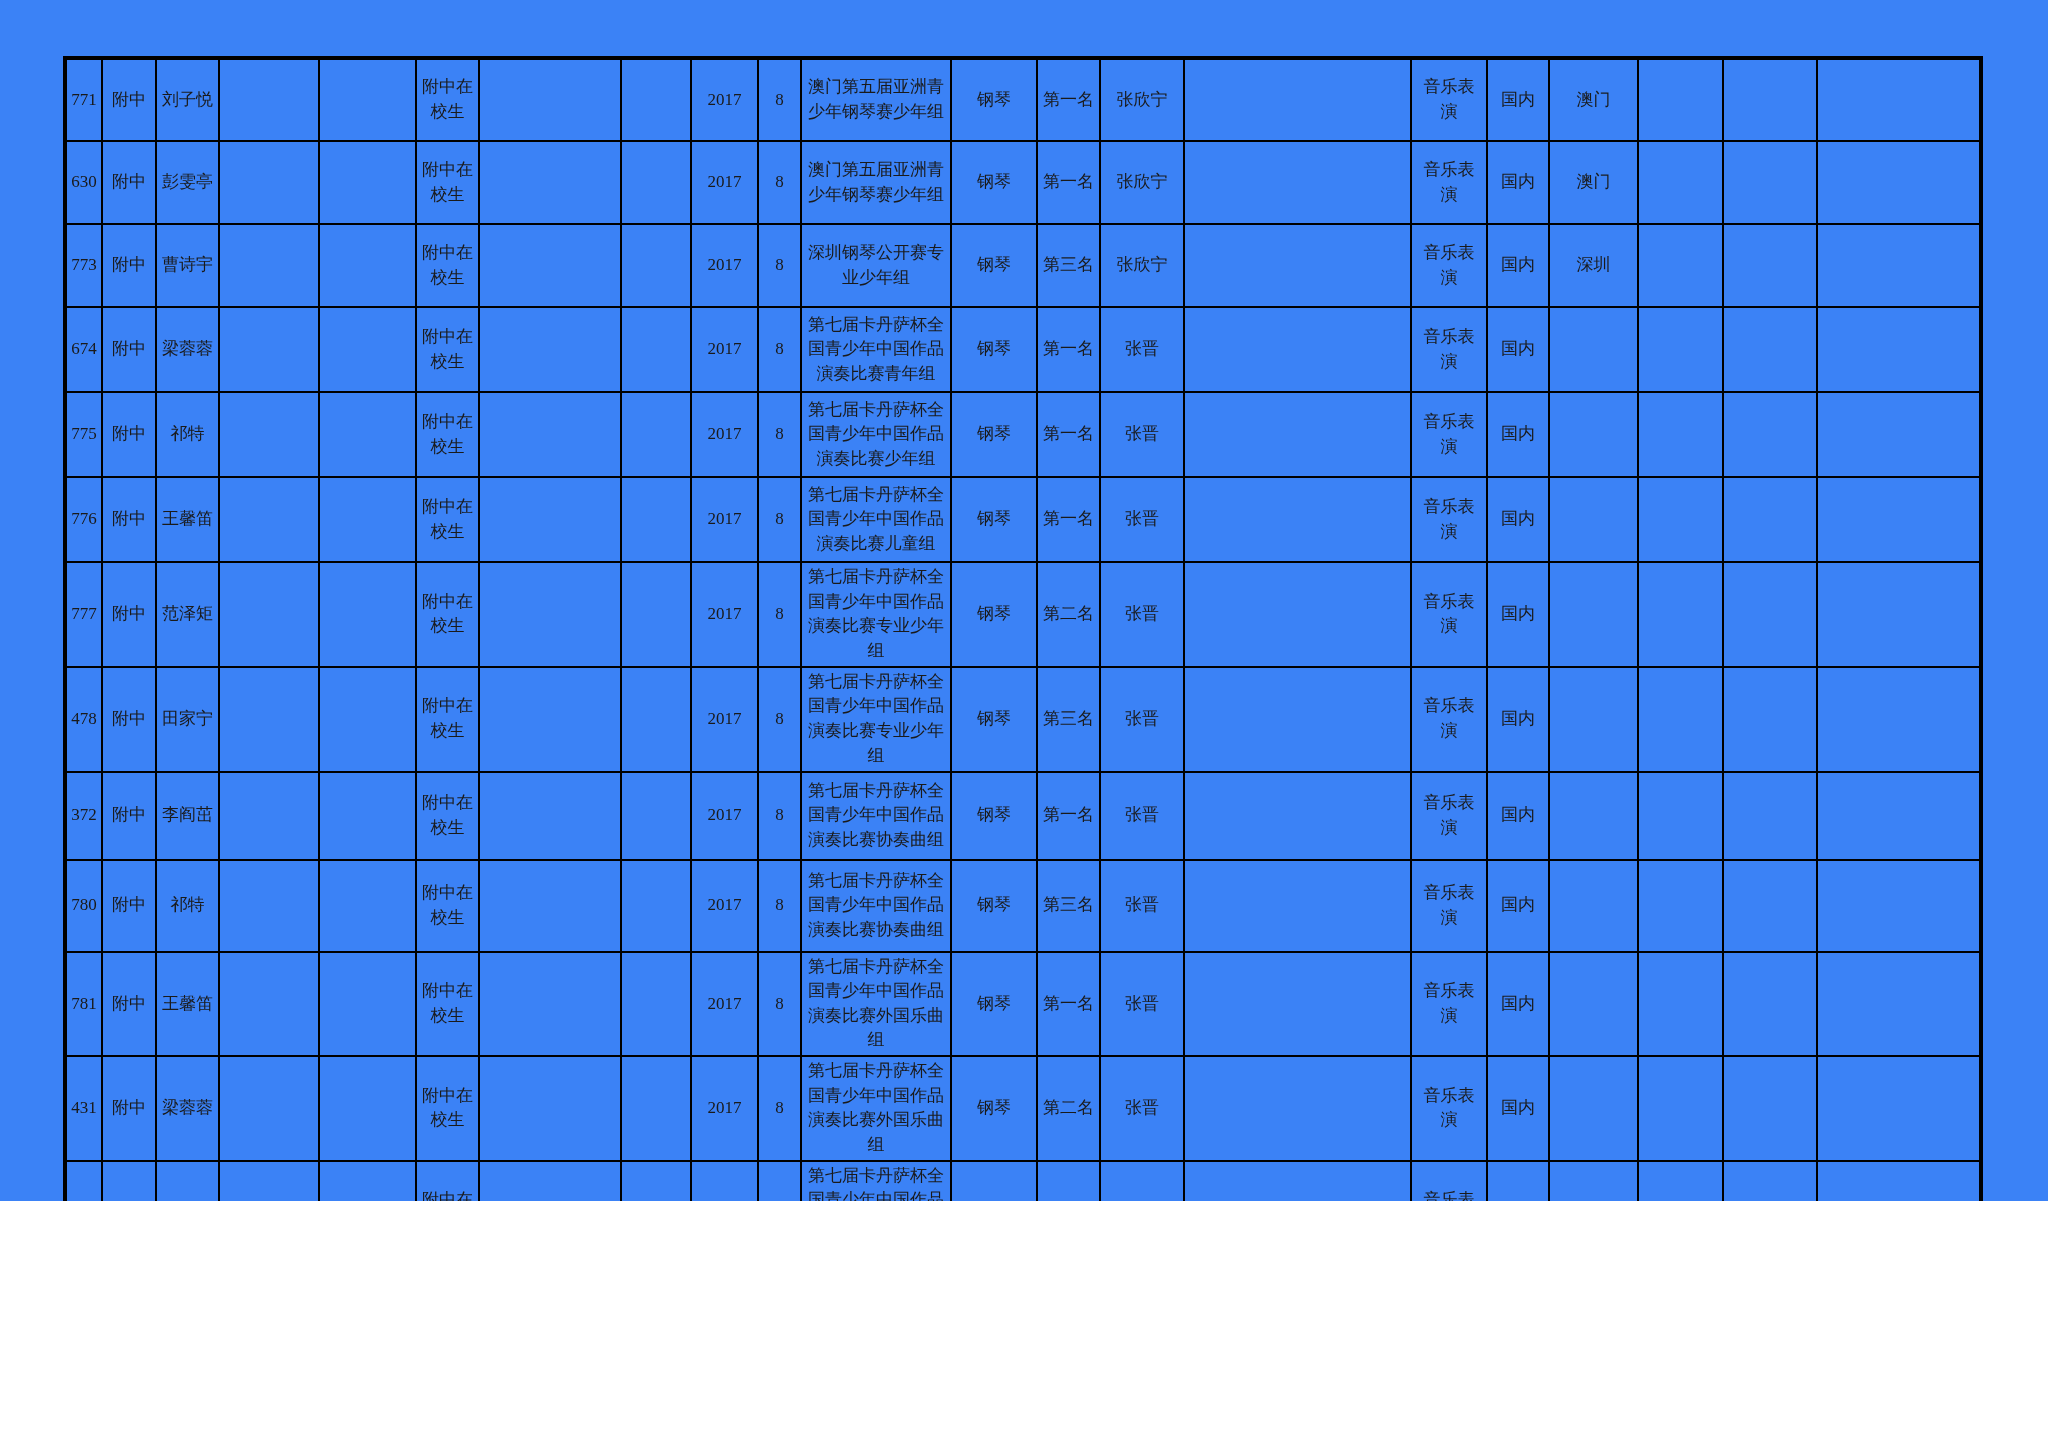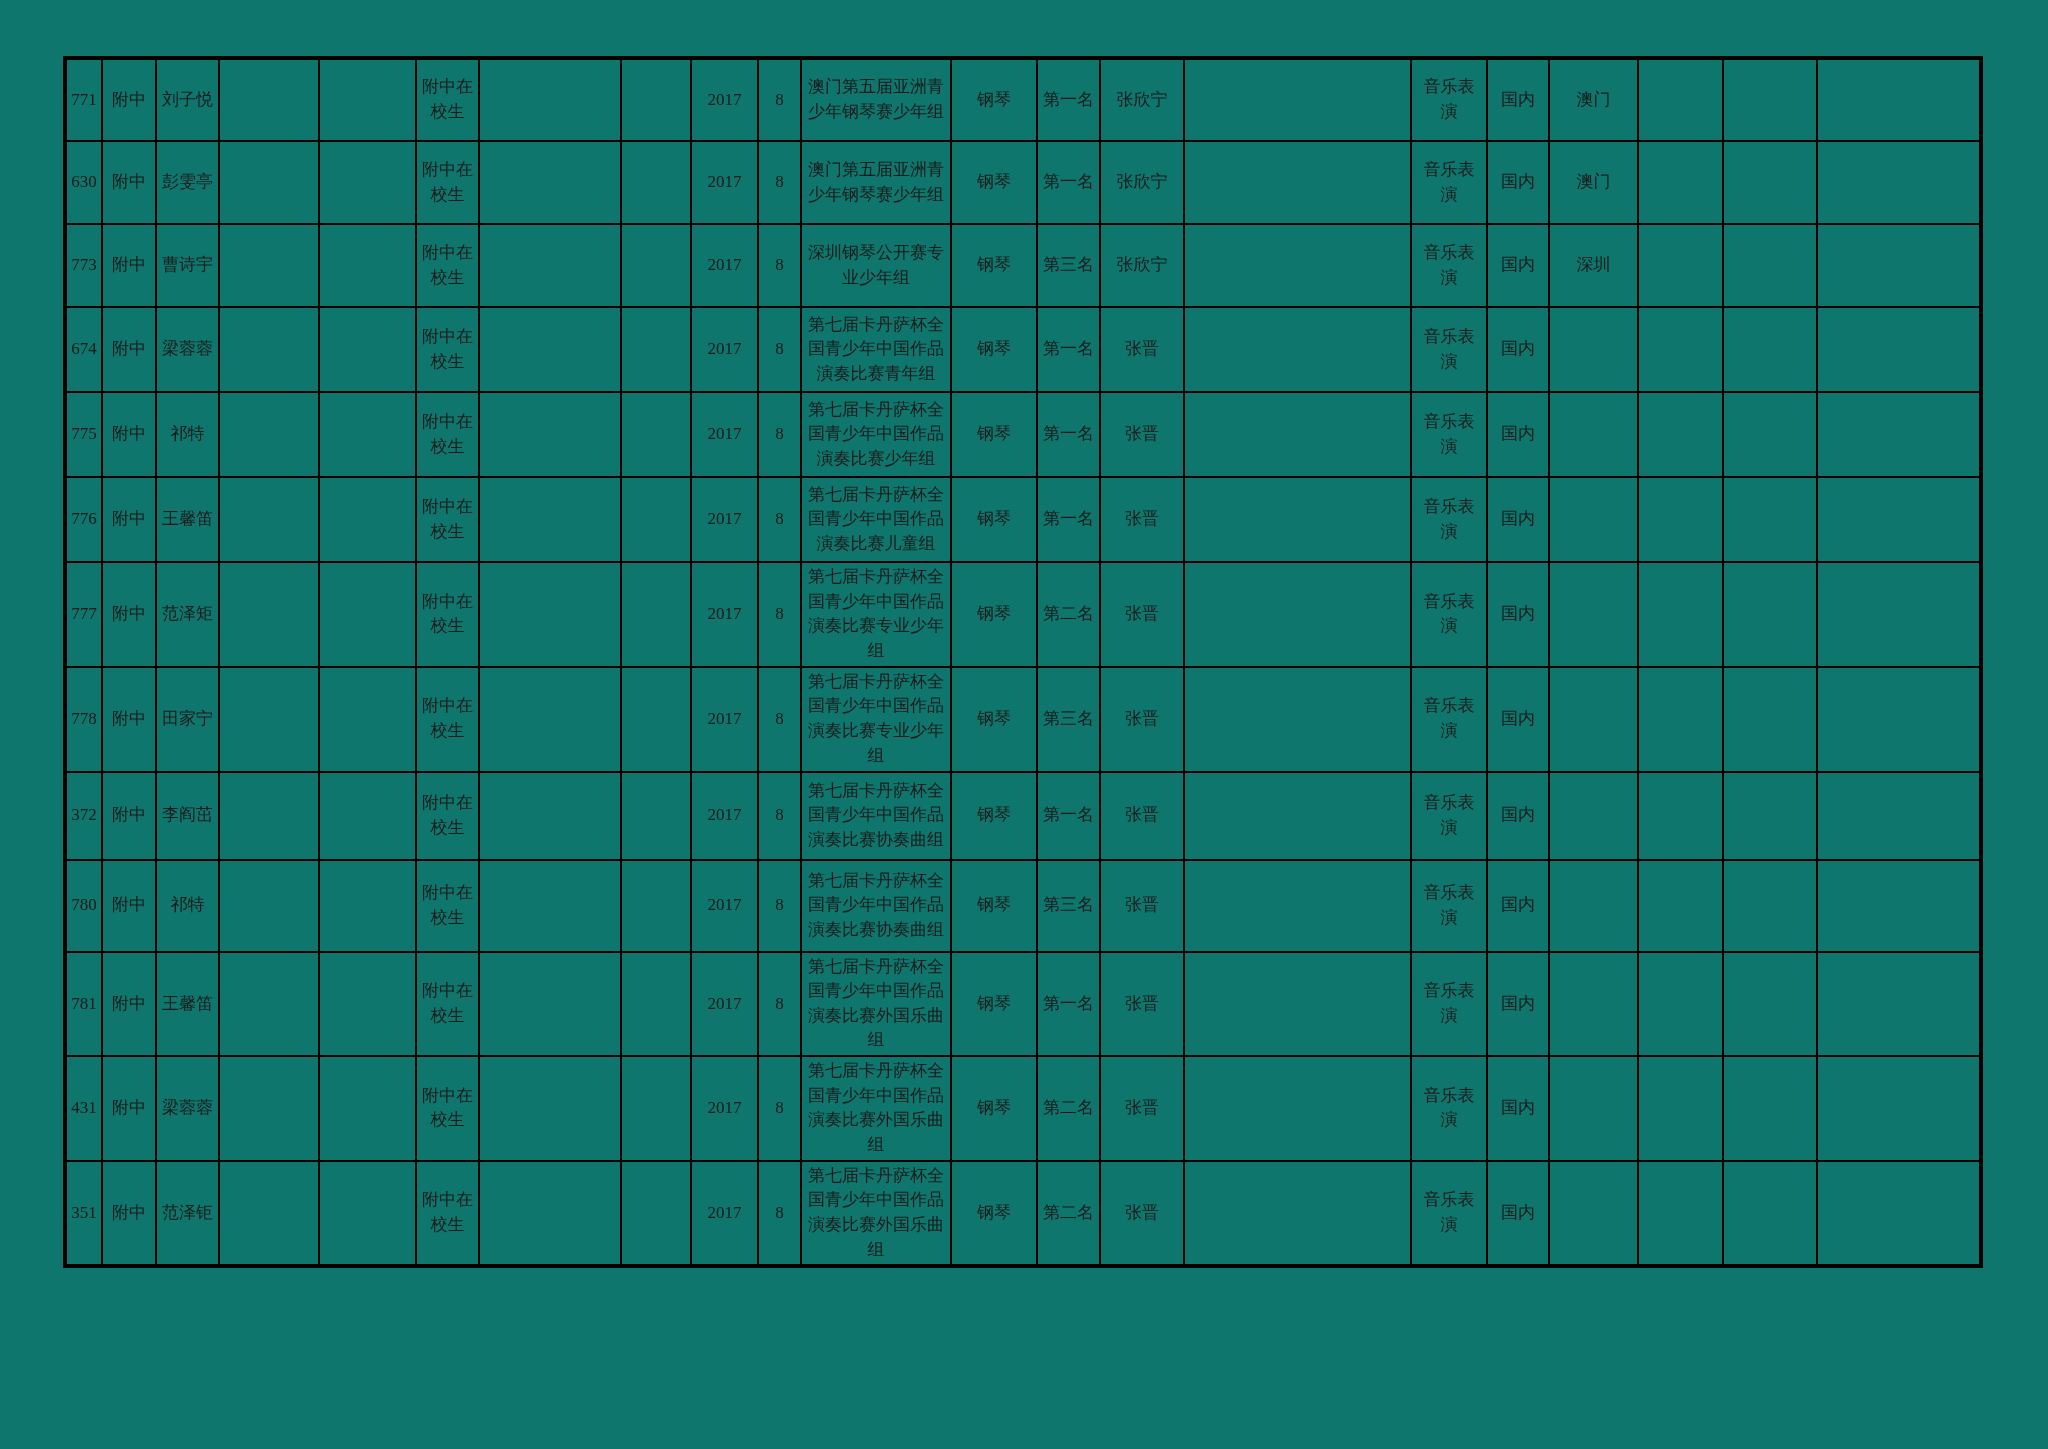--- a/index.html
+++ b/index.html
@@ -6,22 +6,22 @@
     margin: 0;
     padding: 0;
     background: #ffffff;
     width: 2048px;
     height: 1449px;
     font-family: "Liberation Serif", "DejaVu Serif", serif;
   }
   .page {
     position: relative;
     width: 2048px;
-    height: 1449px;
-    background: #0f766e;
+    height: 1201px;
+    background: #3b82f6;
     overflow: hidden;
     text-decoration: underline;
   }
   table.awards {
     position: absolute;
     left: 63px;
     top: 56px;
     border-collapse: collapse;
     table-layout: fixed;
     width: 1917px;
@@ -226,21 +226,21 @@
           <td data-name="cell-teacher">张晋</td>
           <td data-name="cell-empty"></td>
           <td data-name="cell-major">音乐表演</td>
           <td data-name="cell-scope">国内</td>
           <td data-name="cell-location"></td>
           <td data-name="cell-empty"></td>
           <td data-name="cell-empty"></td>
           <td data-name="cell-empty"></td>
         </tr>
         <tr data-name="table-row" style="height: 105px;">
-          <td data-name="cell-no">778</td>
+          <td data-name="cell-no">478</td>
           <td data-name="cell-dept">附中</td>
           <td data-name="cell-name">田家宁</td>
           <td data-name="cell-empty"></td>
           <td data-name="cell-empty"></td>
           <td data-name="cell-status">附中在校生</td>
           <td data-name="cell-empty"></td>
           <td data-name="cell-empty"></td>
           <td data-name="cell-year">2017</td>
           <td data-name="cell-month">8</td>
           <td data-name="cell-competition">第七届卡丹萨杯全国青少年中国作品演奏比赛专业少年组</td>

